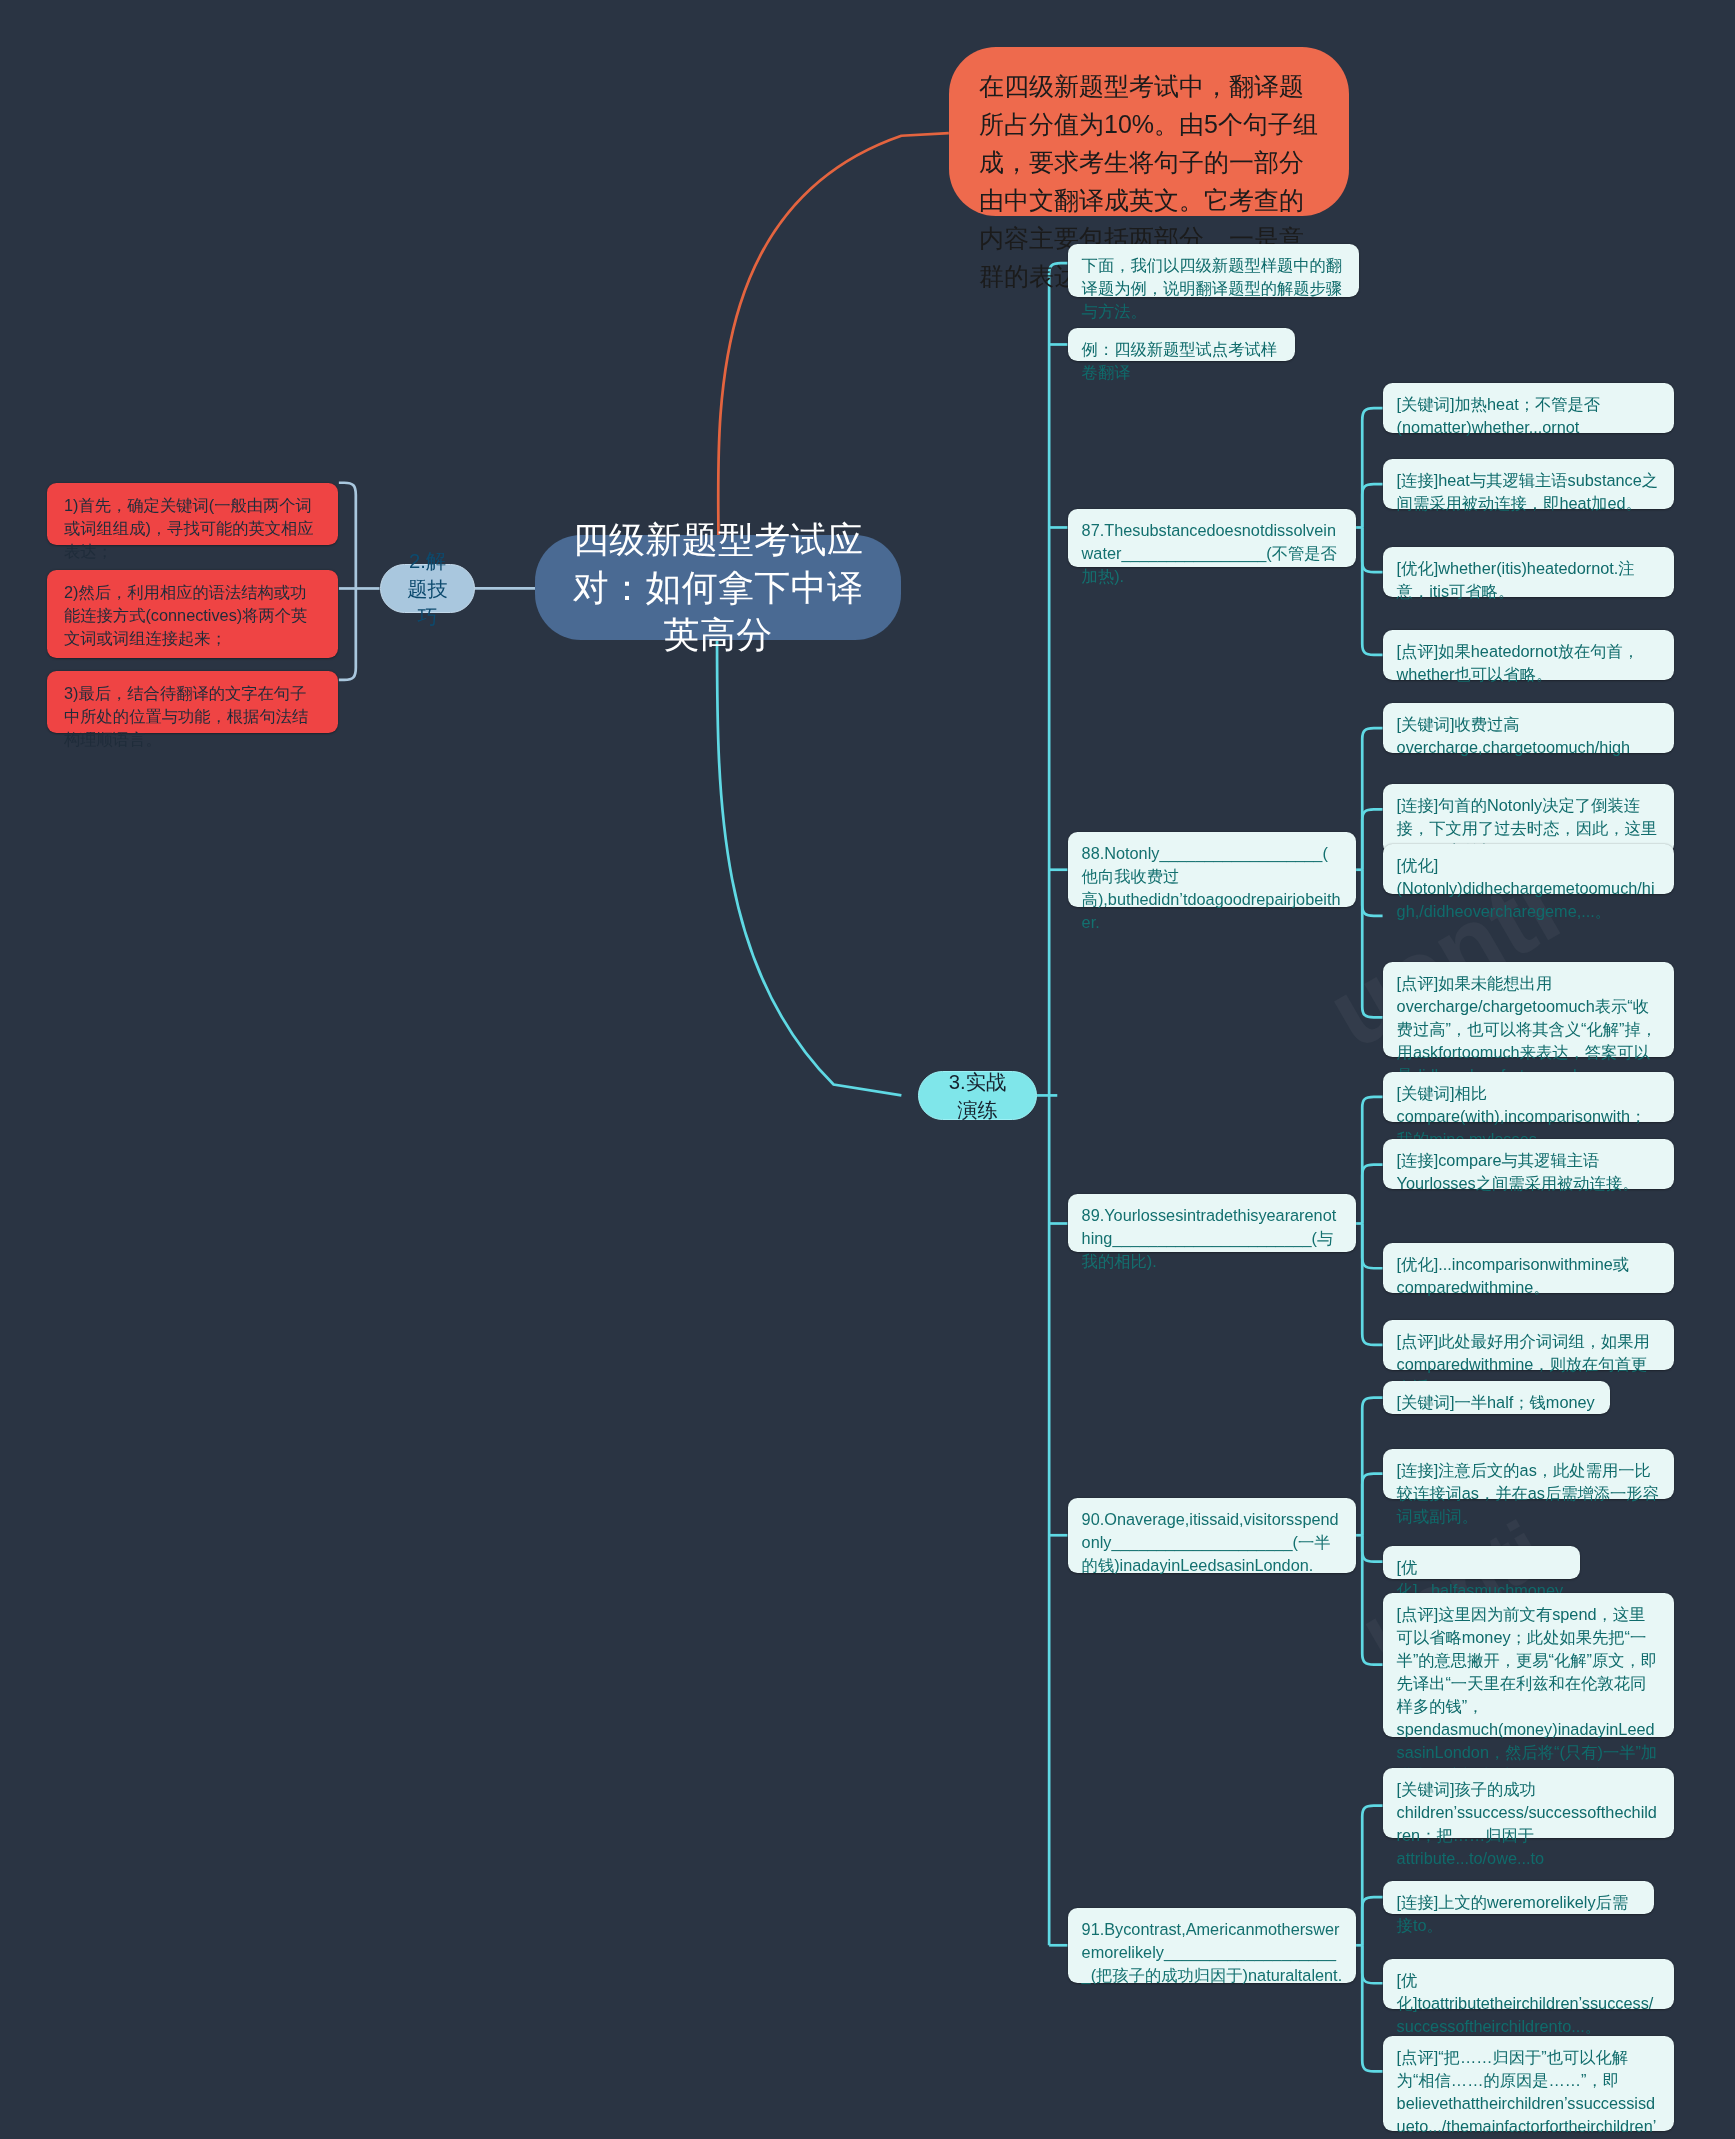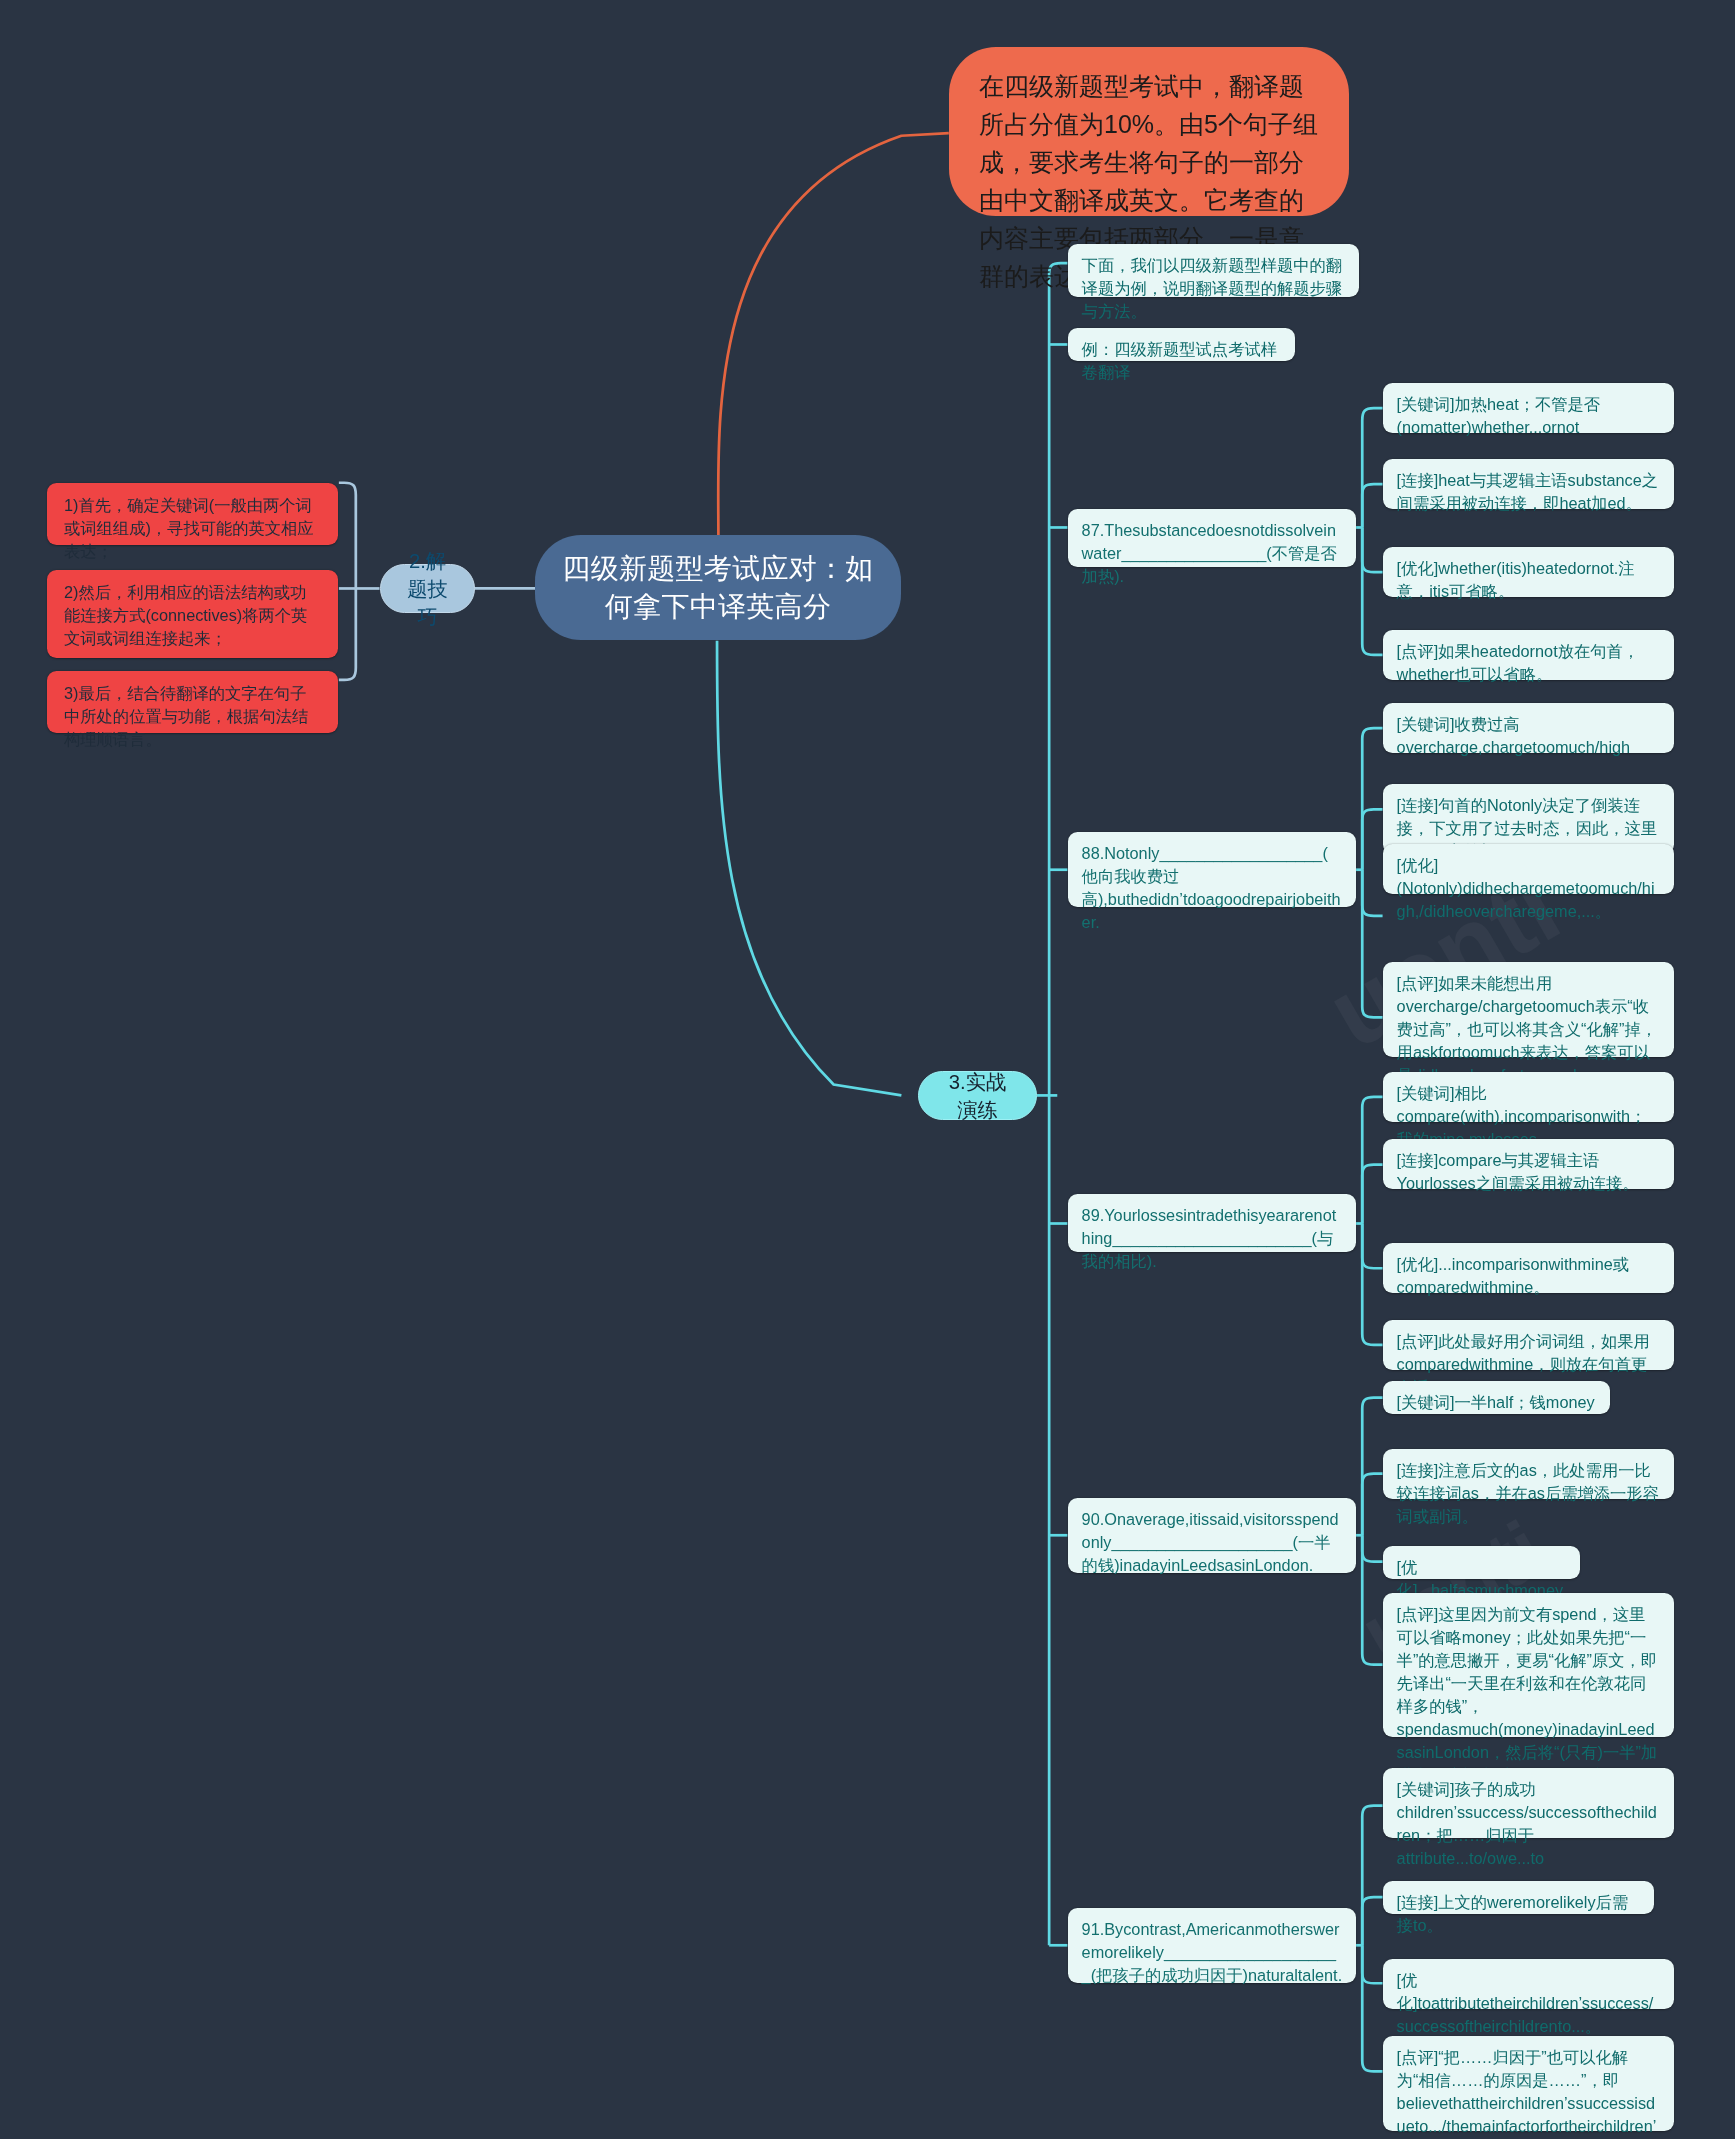--- a/index.html
+++ b/index.html
@@ -15,21 +15,21 @@
 
   .node{position:absolute;box-sizing:border-box;}
 
   
   .root{
     background:#4a6a93;
     color:#ffffff;
     border-radius:46px;
     display:flex;align-items:center;justify-content:center;
     text-align:center;
-    font-size:28px;
+    font-size:36px;
     line-height:1.33;
     padding:13.6px 27px;
     letter-spacing:0.3px;
   }
 
   
   .orange{
     background:#ee6a4d;
     color:#1b1b1b;
     border-radius:47px;

